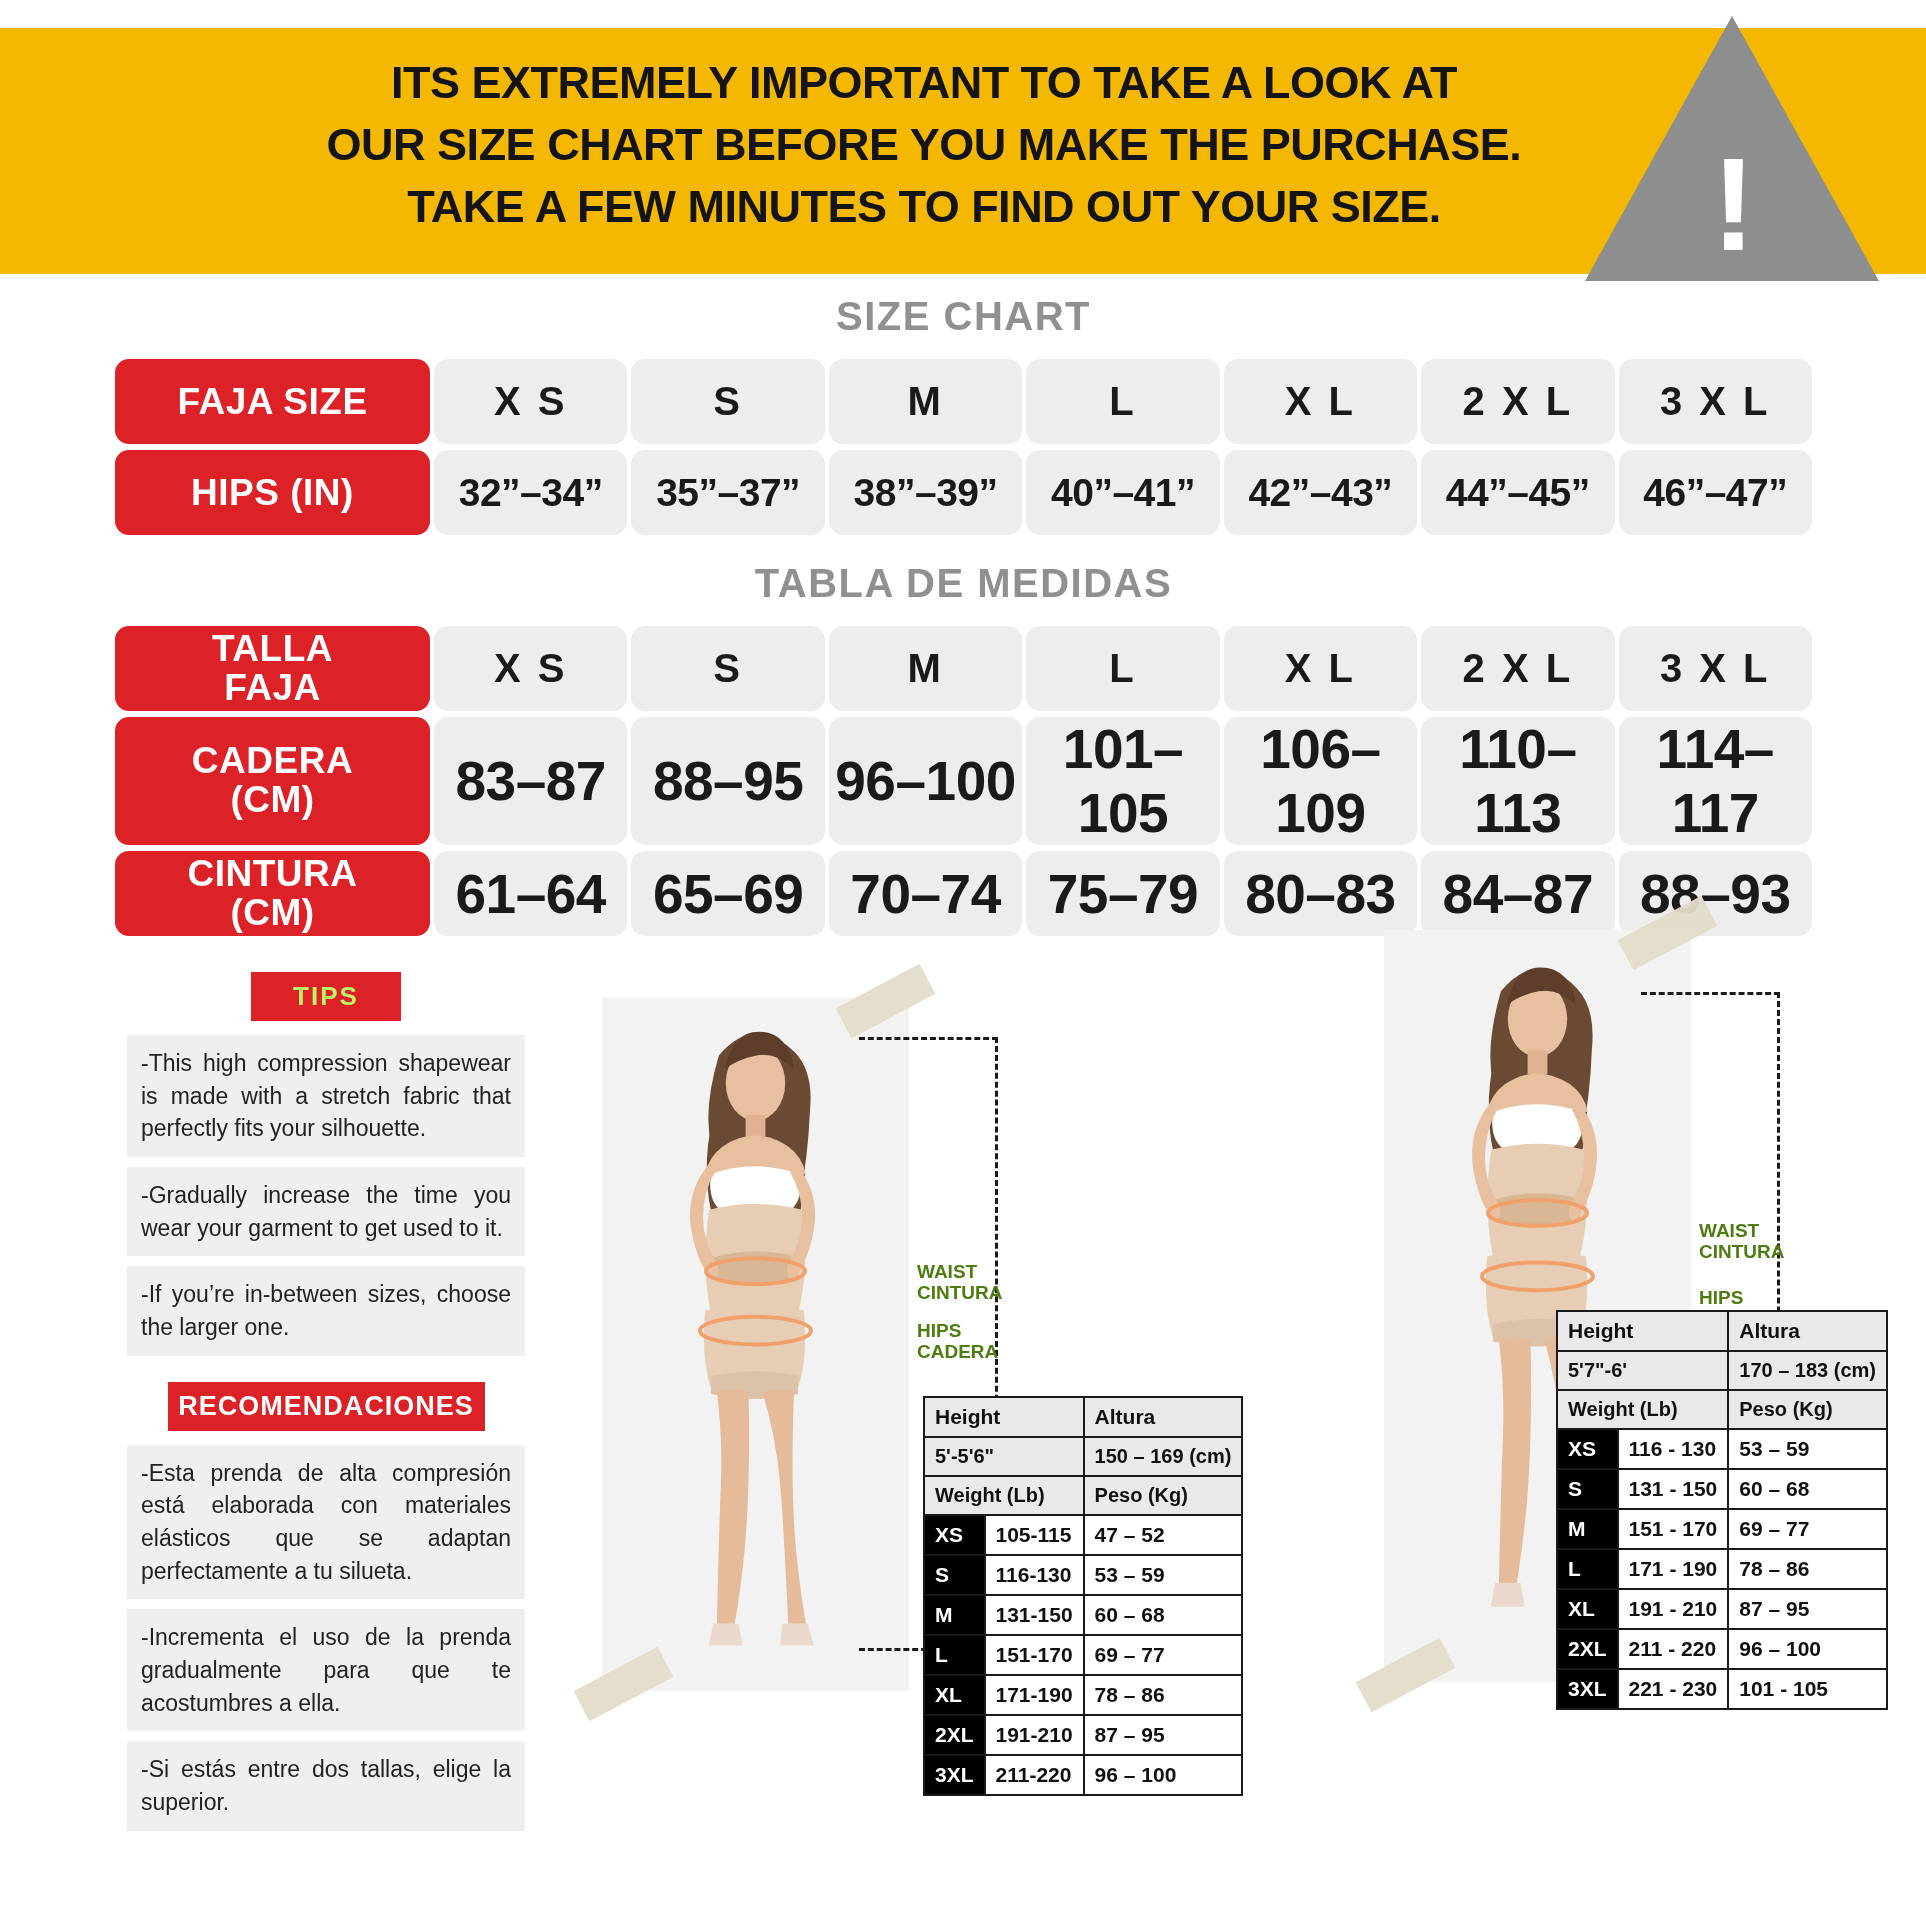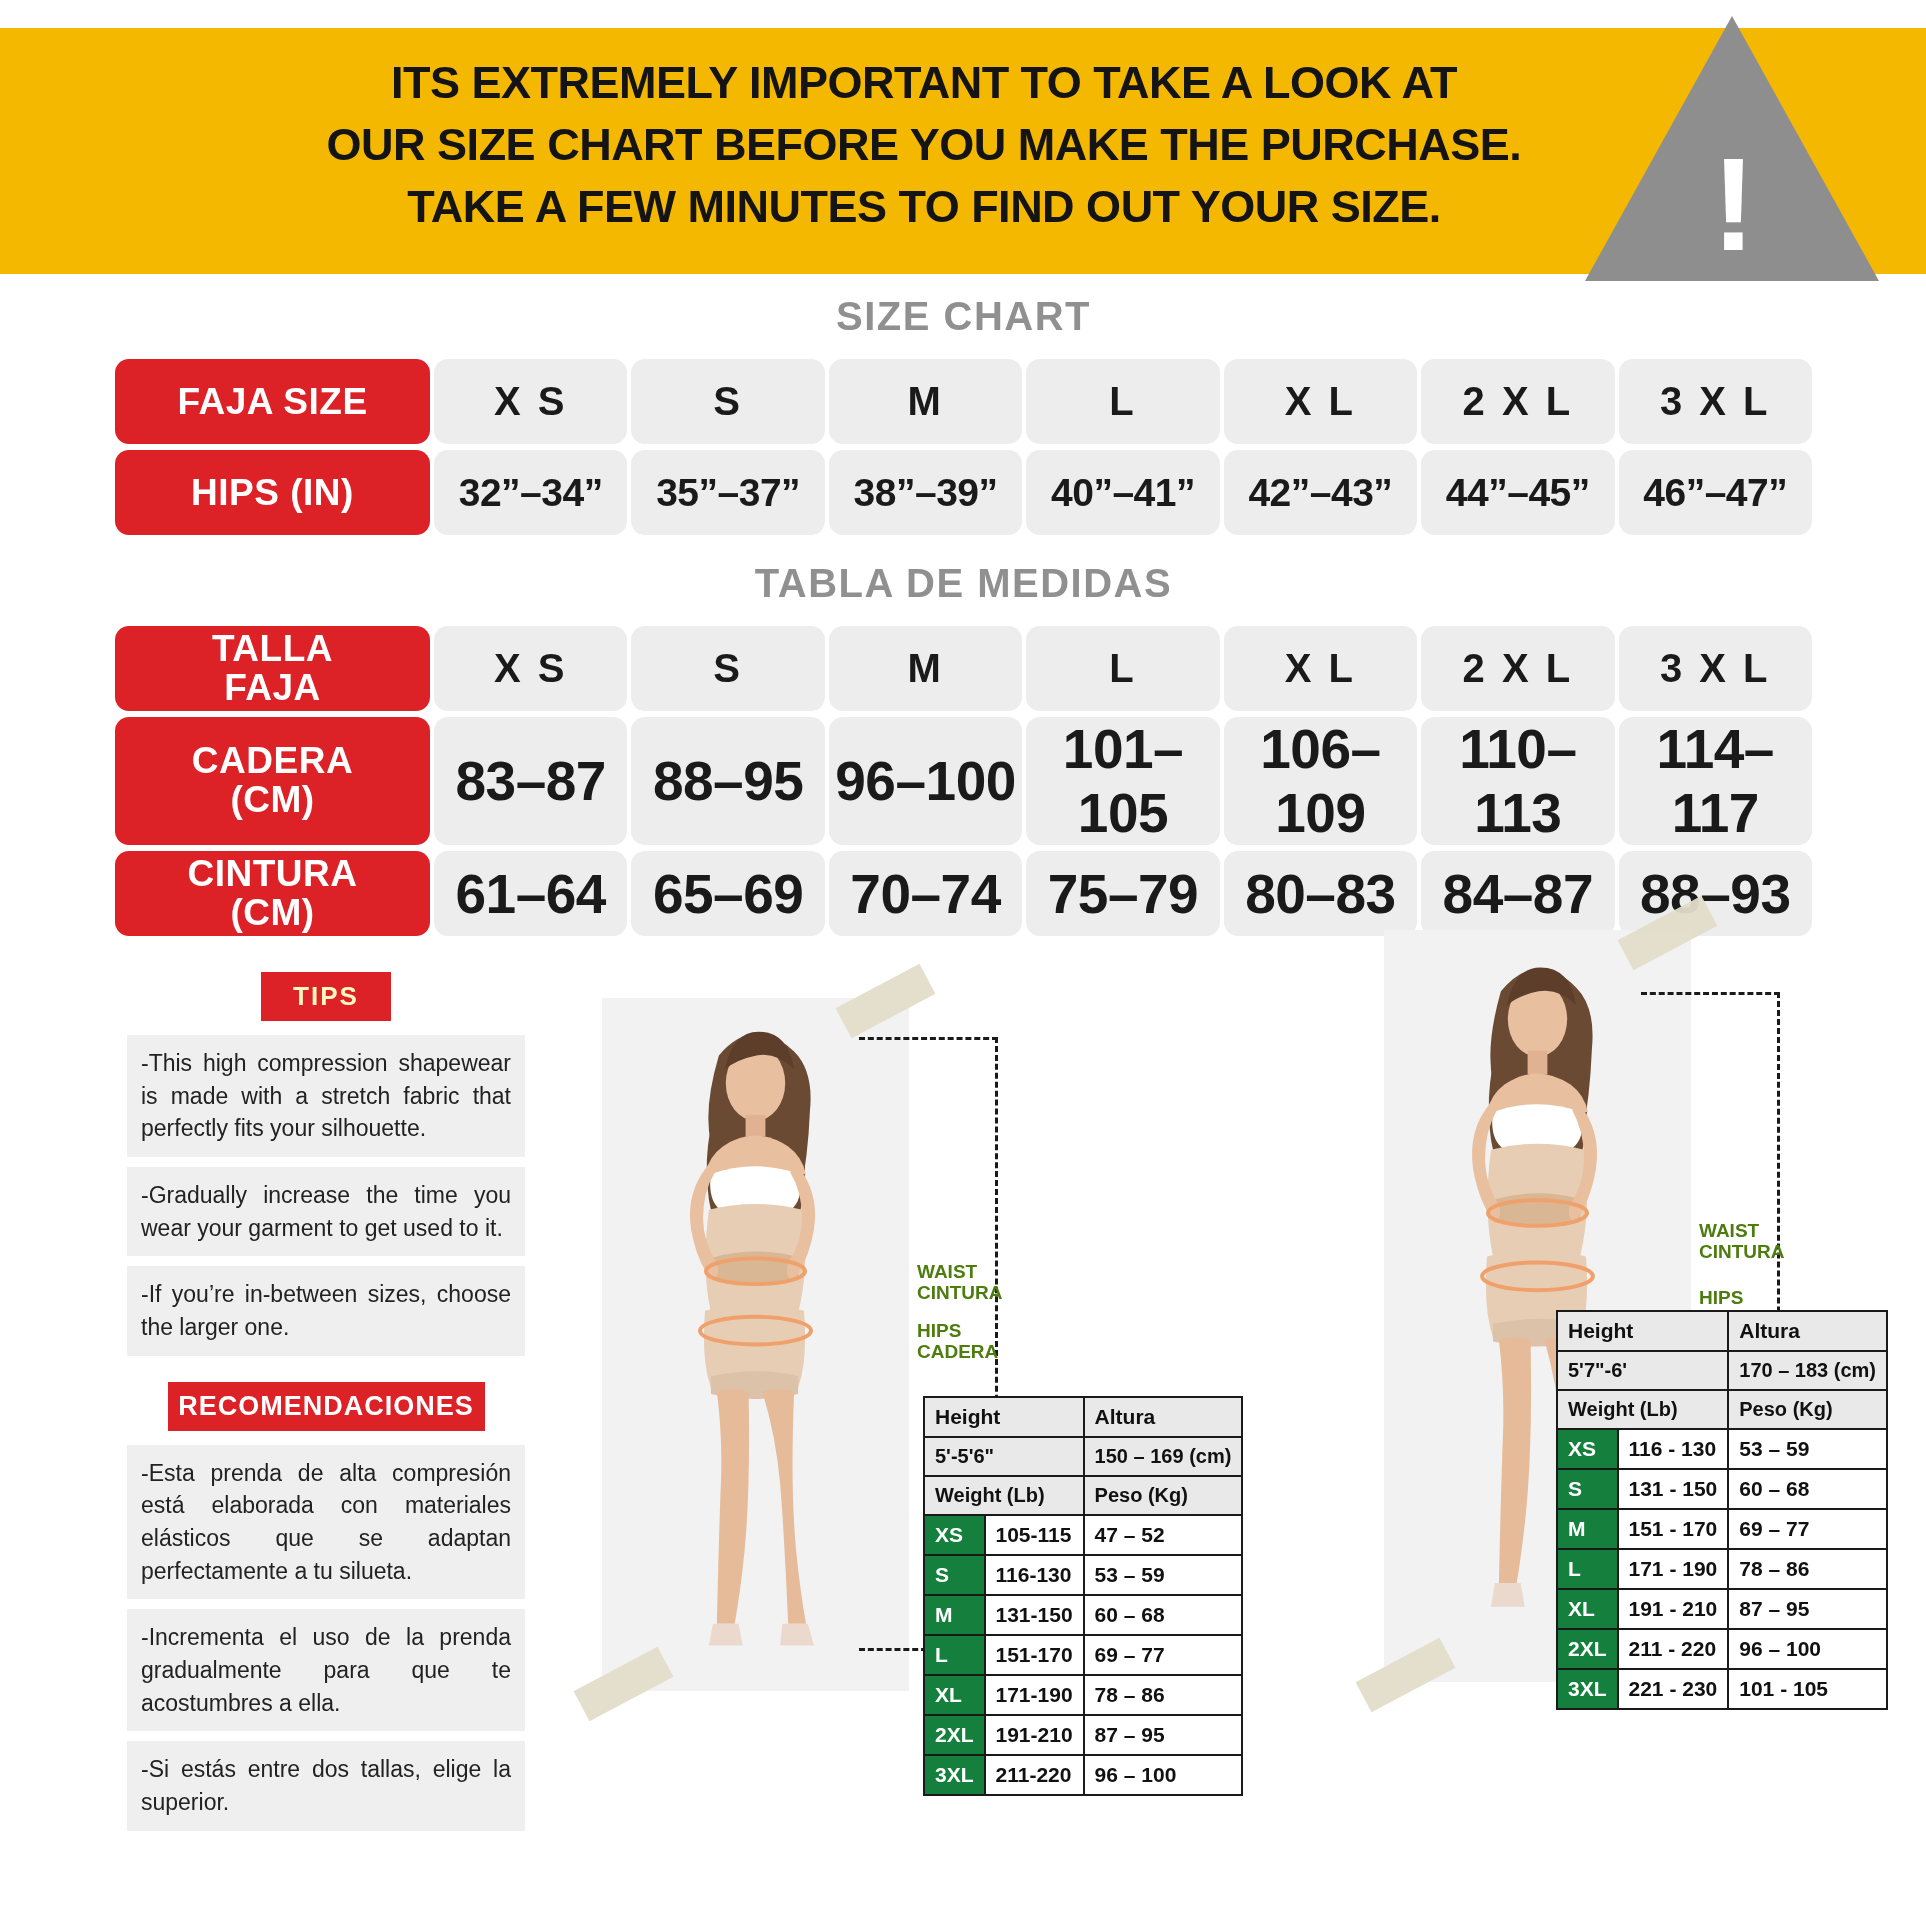--- a/index.html
+++ b/index.html
@@ -103,27 +103,27 @@
     margin-top: 30px;
     padding: 0 99px;
     display: flex;
     gap: 0px;
   }
 
   
   .tips-col { width: 426px; flex: 0 0 426px; padding-left: 28px;}
   .tips-badge {
     background: #dc2127;
-    color: #fef9c3;
+    color: #bef264;
     font-weight: bold;
     font-size: 26px;
     letter-spacing: 2px;
     text-align: center;
     padding: 9px 0;
-    width: 130px;
+    width: 150px;
     margin: 0 auto 14px auto;
   }
   .rec-badge {
     background: #dc2127;
     color: #fff;
     font-weight: bold;
     font-size: 27px;
     letter-spacing: 1px;
     text-align: center;
     padding: 9px 10px;
@@ -183,21 +183,21 @@
     background: #fff;
   }
   table.wt td {
     border: 2px solid #1a1a1a;
     text-align: left;
     font-size: 21px;
     padding: 7px 10px;
     color: #111;
   }
   table.wt td.h { background: #e9e9e9; }
-  table.wt td.sz { background: #15803d; color: #fff; width: 57px; }
+  table.wt td.sz { background: #000000; color: #fff; width: 57px; }
   table.wt td.wide { font-size: 20px; }
 
   .wt-wrap-a { position: absolute; left: 923px; top: 1368px; }
   .wt-wrap-b { position: absolute; left: 1556px; top: 1282px; }
 </style>
 </head>
 <body>
 
 <div class="page">
 

